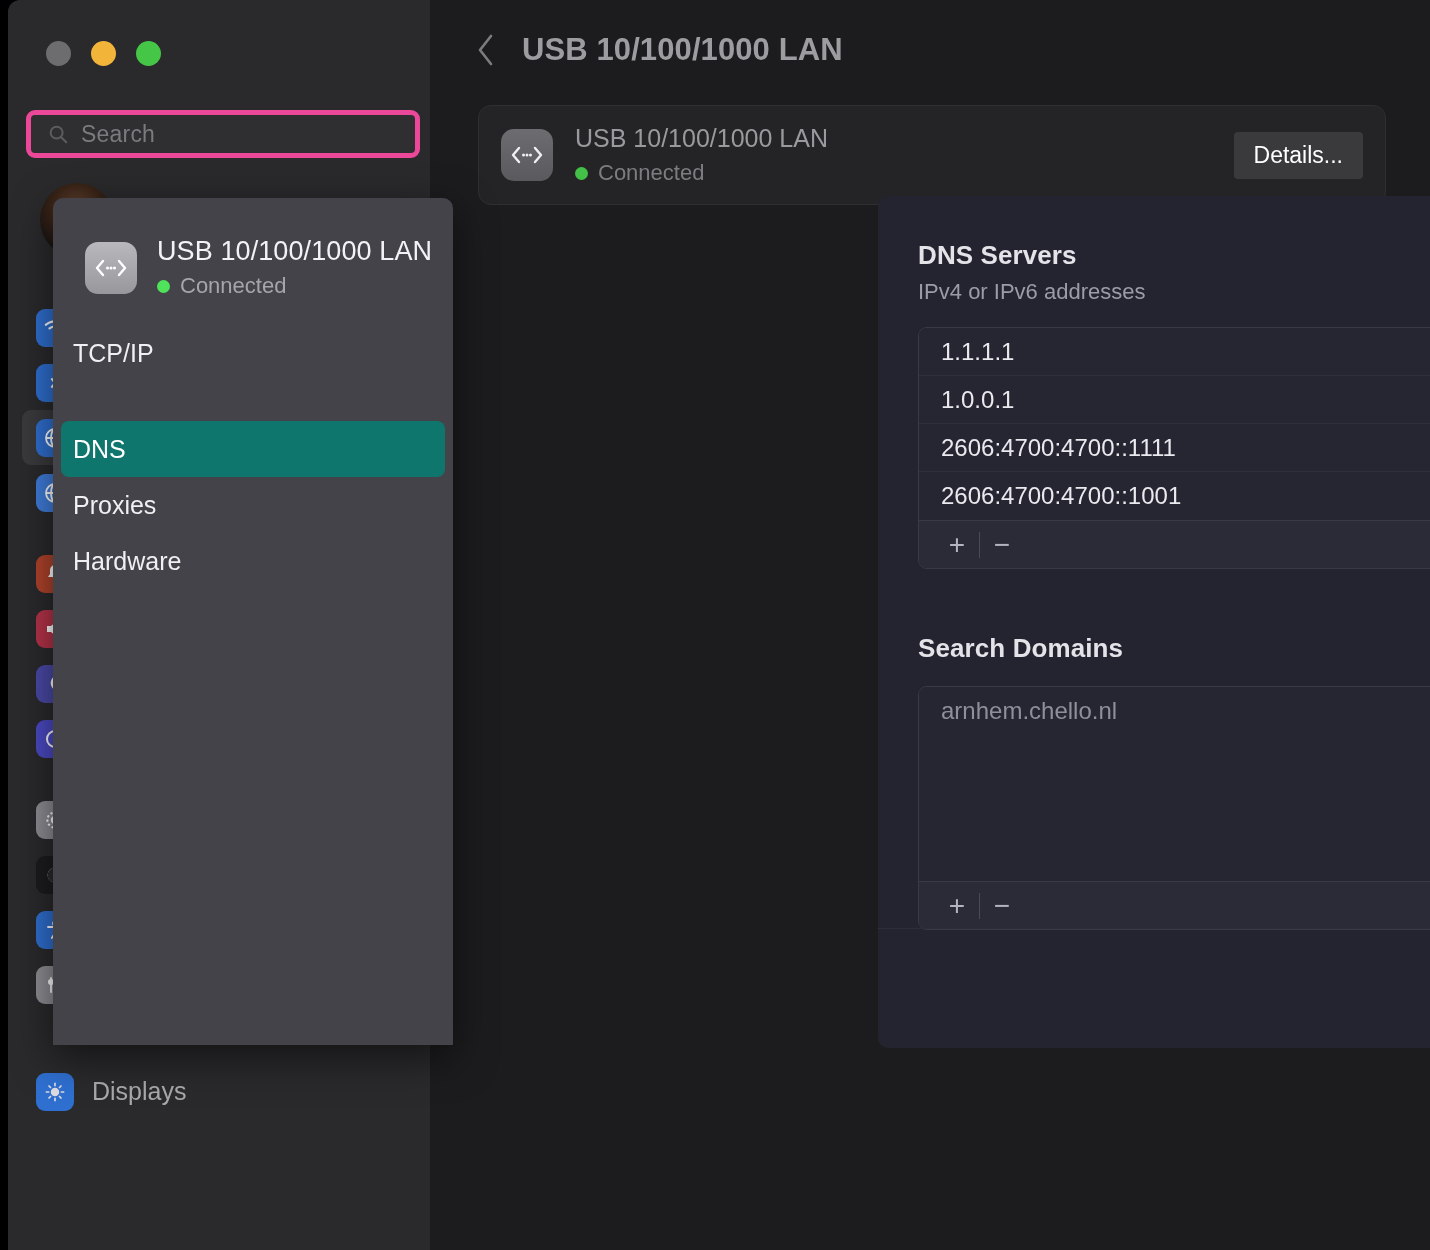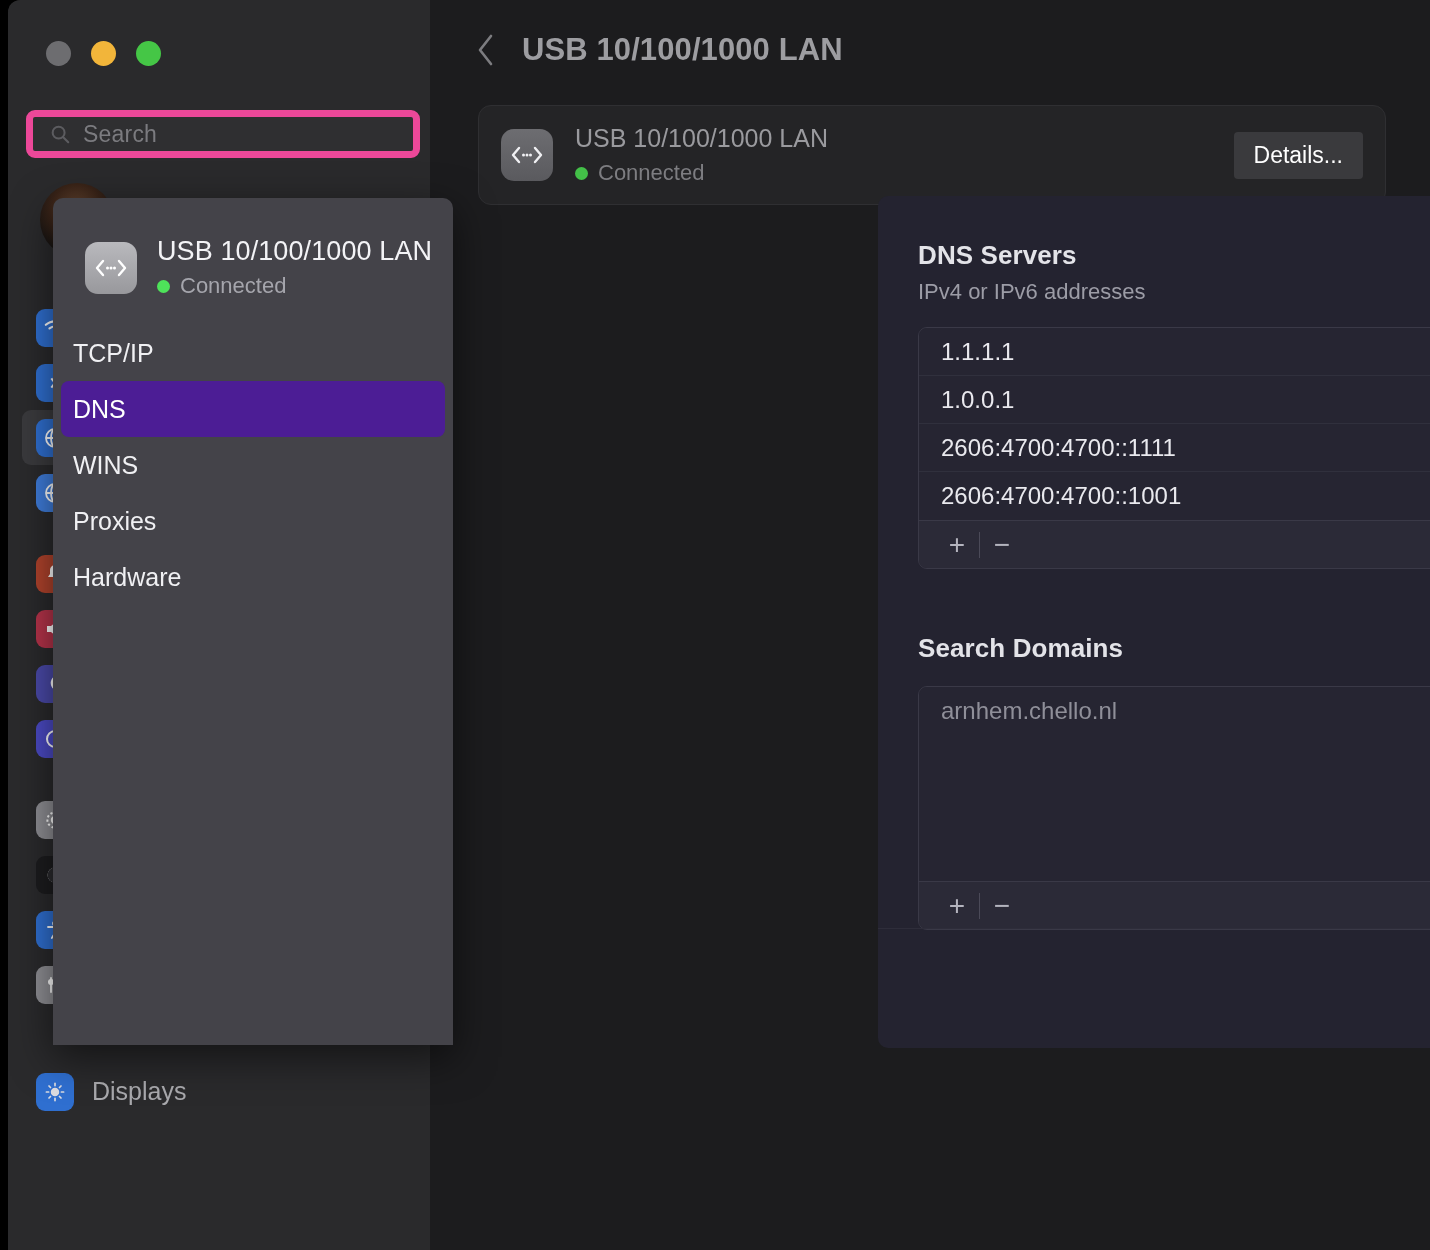--- a/index.html
+++ b/index.html
@@ -47,21 +47,21 @@
   .tl { width: 25px; height: 25px; border-radius: 50%; }
   .tl-close { background: #6d6d70; }
   .tl-min { background: #f2b53a; }
   .tl-max { background: #45c646; }
 
   .search-field {
     position: absolute;
     left: 18px; top: 110px;
     width: 394px; height: 48px;
     background: #2f2f31;
-    border: 7px solid #ec4899;
+    border: 5px solid #ec4899;
     border-radius: 9px;
     display: flex;
     align-items: center;
     padding: 0 16px;
     gap: 12px;
   }
   .search-icon { width: 22px; height: 22px; flex: 0 0 auto; opacity: .5; }
   .search-placeholder {
     font-size: 23px;
     color: #7b7b7f;
@@ -292,21 +292,21 @@
   .pop-menu { margin-top: 26px; padding: 0 8px; }
   .pop-item {
     height: 56px;
     display: flex;
     align-items: center;
     padding: 0 12px;
     border-radius: 8px;
     font-size: 25px;
     color: #f0f0f3;
   }
-  .pop-item.active { background: #4c1d95; color: #ffffff; }
+  .pop-item.active { background: #0f766e; color: #ffffff; margin-top: 40px; }
 </style>
 </head>
 <body>
 
 <div id="root">
   <div class="window">
 
     <div class="sidebar">
 
       <div class="traffic-lights">
@@ -575,20 +575,19 @@
           <span class="pop-status">
             <i class="dot dot-bright"></i>
             <span>Connected</span>
           </span>
         </div>
       </div>
 
       <div class="pop-menu">
         <div class="pop-item">TCP/IP</div>
         <div class="pop-item active">DNS</div>
-        <div class="pop-item">WINS</div>
         <div class="pop-item">Proxies</div>
         <div class="pop-item">Hardware</div>
       </div>
     </div>
 
   </div>
 </div>
 
 </body></html>

